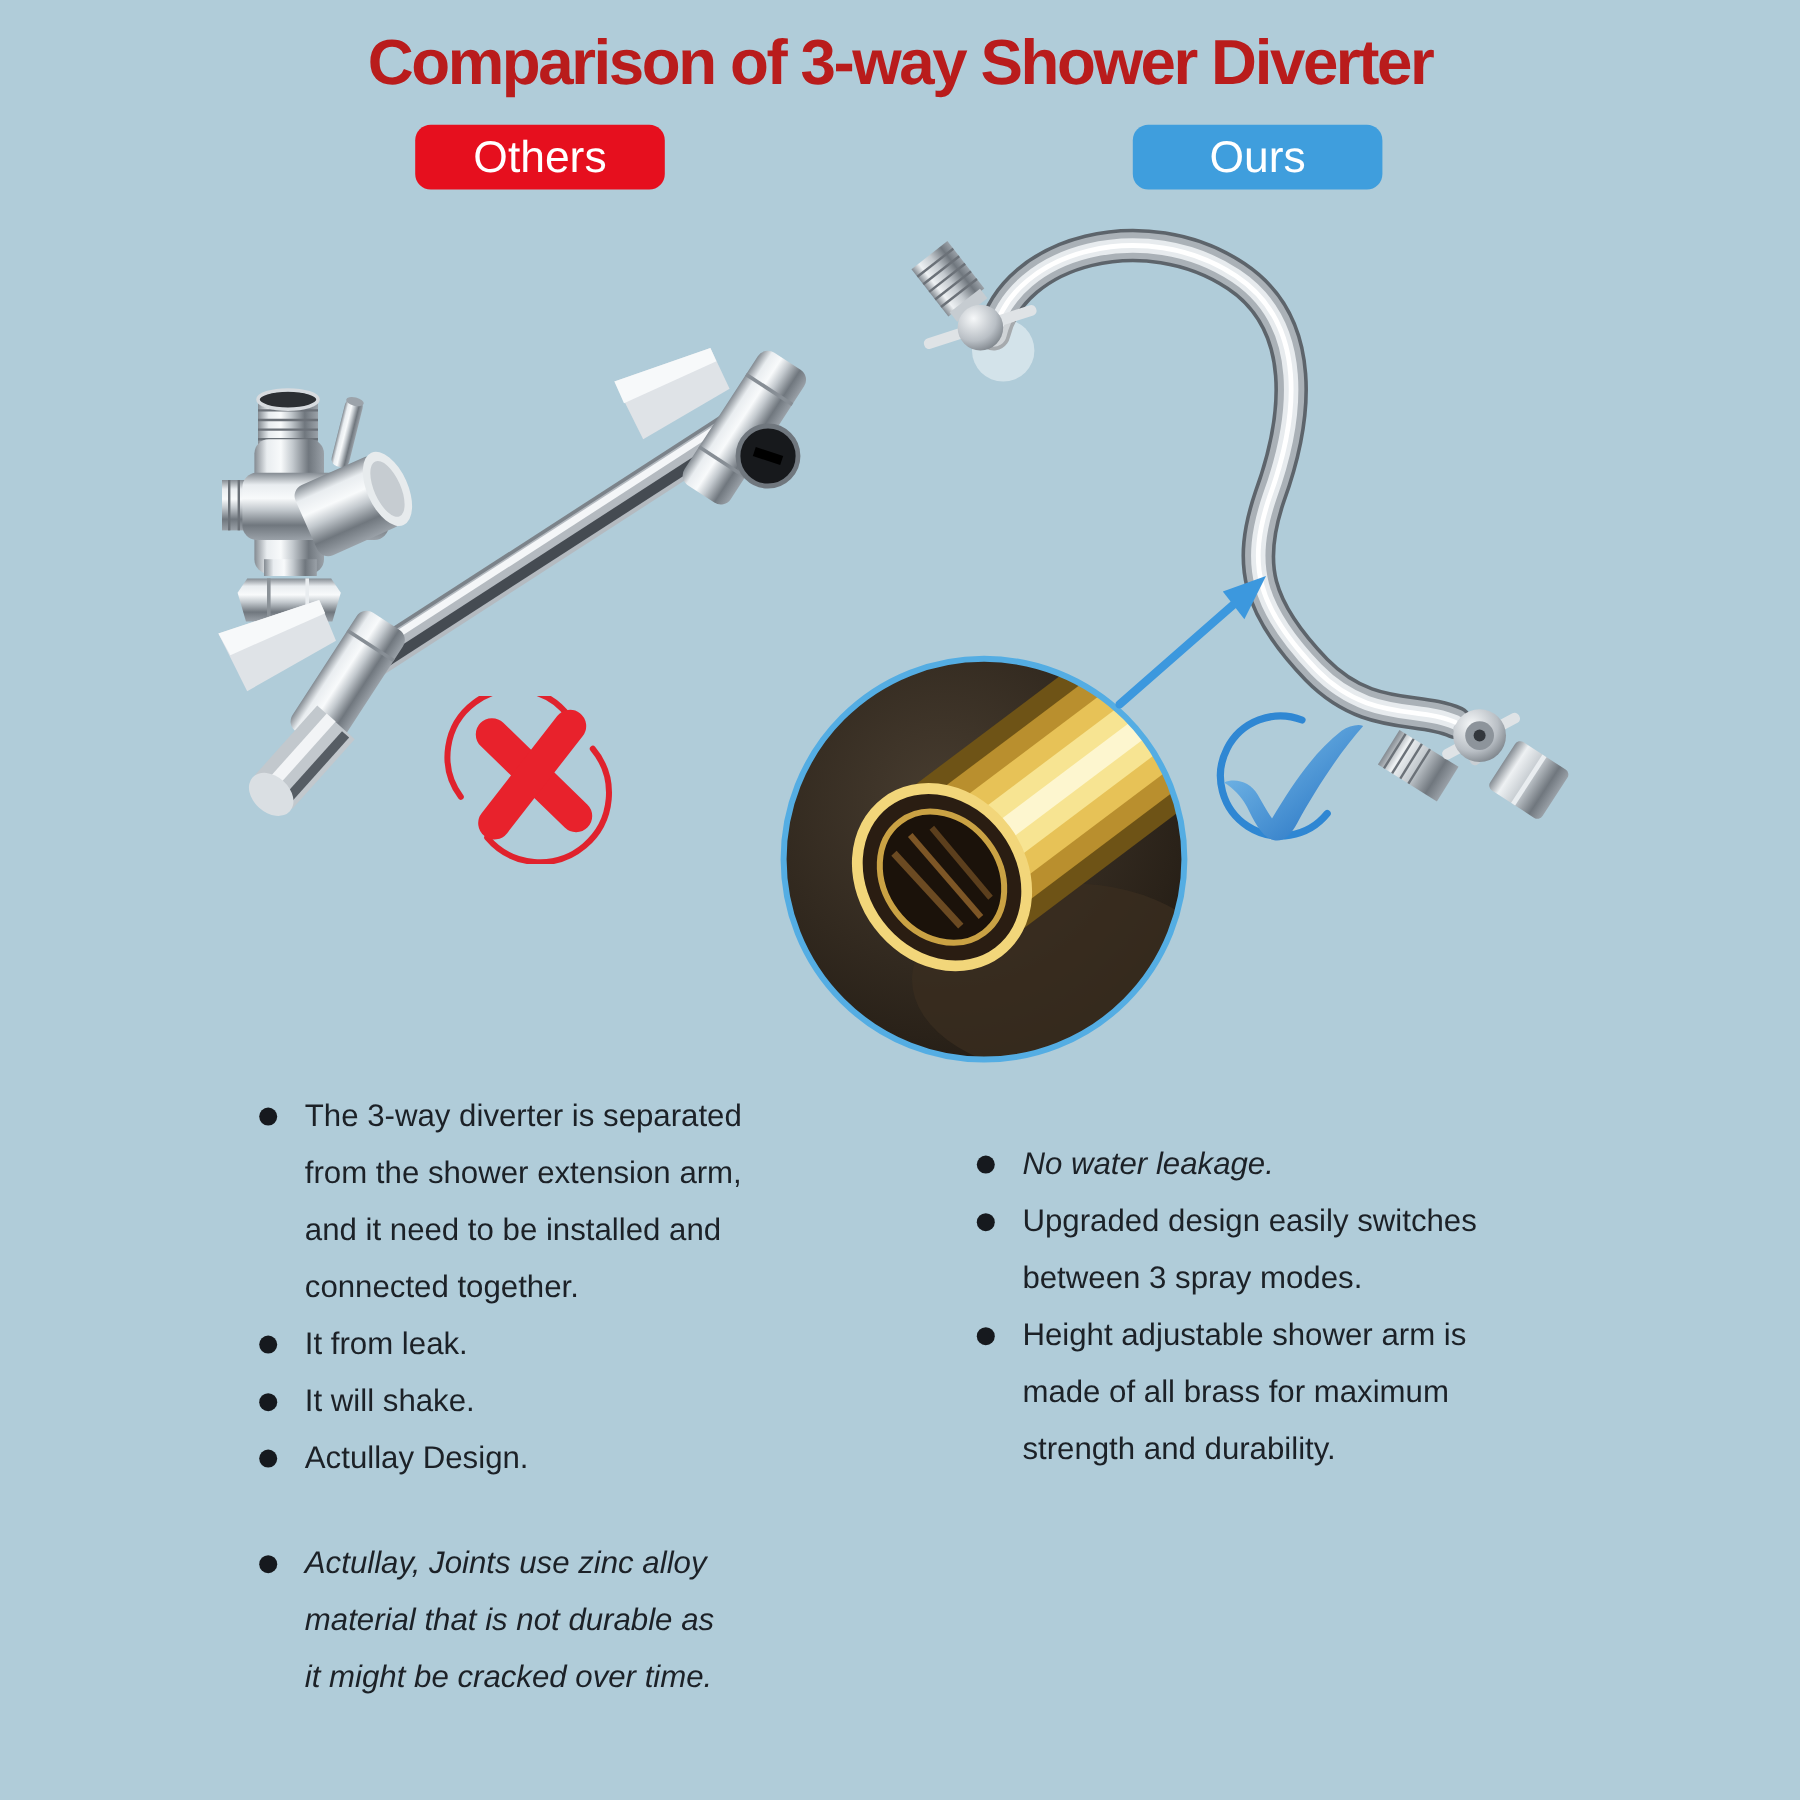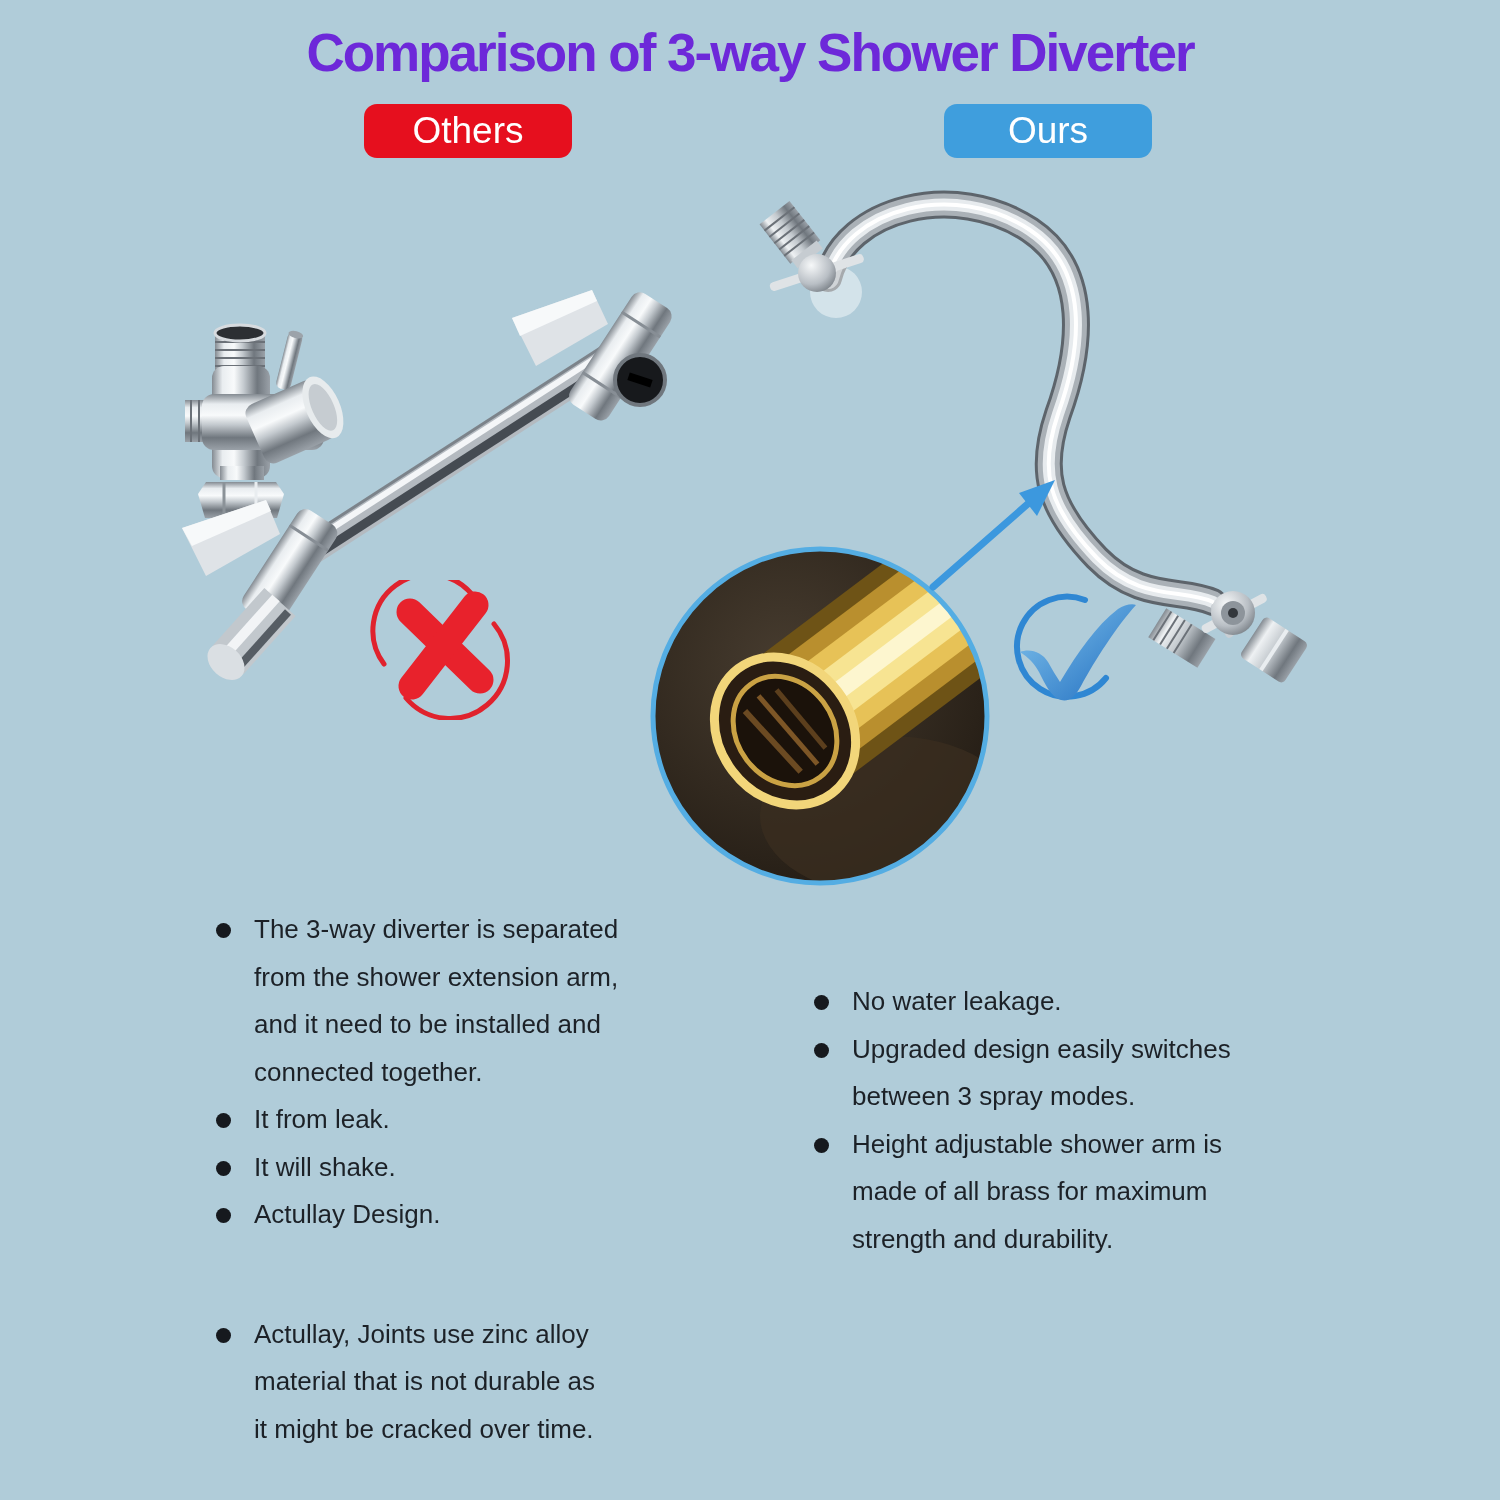--- a/index.html
+++ b/index.html
@@ -1,41 +1,41 @@
 <!DOCTYPE html>
 <html><head>
 <meta charset="utf-8">
 <style>
   html,body{margin:0;padding:0;}
   body{width:1500px;height:1500px;font-family:"Liberation Sans",sans-serif;}
   .canvas{position:relative;width:1500px;height:1500px;background:#b0ccd9;overflow:hidden;}
   .title{
     position:absolute;left:0;top:22px;width:1500px;margin:0;
-    text-align:center;font-size:53px;font-weight:700;color:#6d28d9;
+    text-align:center;font-size:53px;font-weight:700;color:#b91c1c;
     letter-spacing:-2px;
   }
   .badge{
     position:absolute;top:104px;width:208px;height:54px;border-radius:13px;
     color:#ffffff;font-size:37px;display:flex;align-items:center;justify-content:center;
   }
-  .badge-others{left:364px;background:#e60f1e;}
+  .badge-others{left:346px;background:#e60f1e;}
   .badge-ours{left:944px;background:#3f9edd;}
   .left-product{position:absolute;left:140px;top:270px;}
   .right-product{position:absolute;left:750px;top:180px;}
   .inset{position:absolute;left:645px;top:541px;}
   .arrow{position:absolute;left:880px;top:440px;}
   .xmark{position:absolute;left:360px;top:580px;}
   .check{position:absolute;left:990px;top:578px;}
   .col{position:absolute;top:906px;width:560px;font-size:26px;line-height:47.5px;color:#1c2127;}
   .col-left{left:216px;}
   .col-right{left:814px;}
   .bullet{position:relative;padding-left:38px;margin:0;}
   .bullet .dot{position:absolute;left:0;top:17px;width:15px;height:15px;border-radius:50%;background:#16191e;}
   .bullet .bullet-text{white-space:pre;}
-  .gap-top{margin-top:72px;}
+  .gap-top{margin-top:40px;font-style:italic;}
 </style>
 </head>
 <body>
 
 <div class="canvas">
 
   <h1 class="title">Comparison of 3-way Shower Diverter</h1>
 
   <div class="badge badge-others">Others</div>
   <div class="badge badge-ours">Ours</div>

